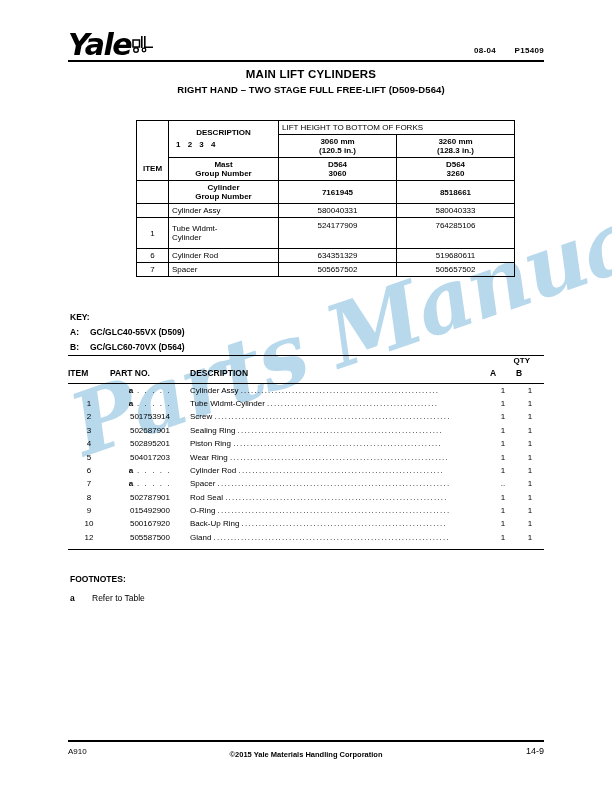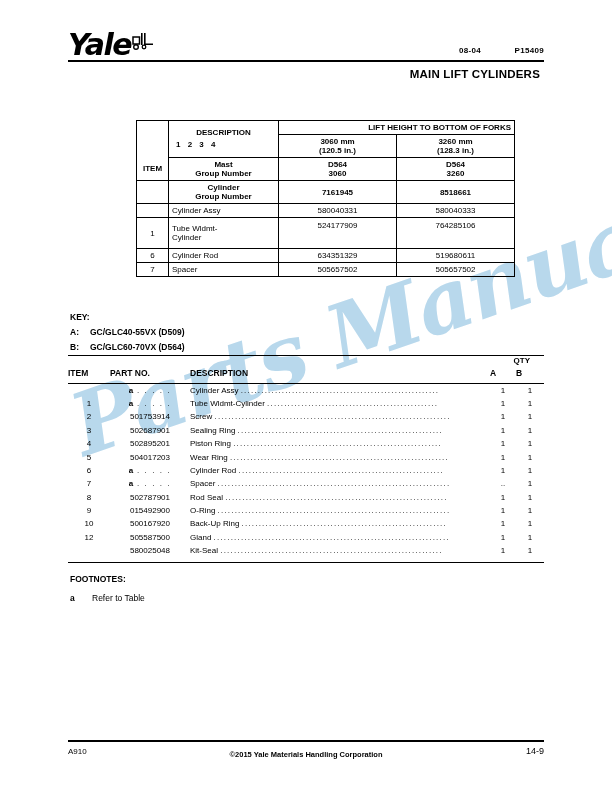--- a/index.html
+++ b/index.html
@@ -57,51 +57,51 @@
     width: 476px;
   }
   .logo-row {
     display: flex;
     align-items: flex-end;
     justify-content: space-between;
     height: 30px;
   }
   .logo {
     display: flex;
-    align-items: flex-start;
+    align-items: flex-end;
   }
   .logo-word {
     font-family: "DejaVu Sans", sans-serif;
     font-weight: bold;
     font-style: italic;
     font-size: 30px;
     line-height: 26px;
     letter-spacing: -1.5px;
     color: #000;
   }
   .logo-mark { margin-left: 1px; margin-bottom: 1px; }
   .header-codes {
     font-size: 8px;
     font-weight: bold;
     letter-spacing: 0.3px;
     padding-bottom: 3px;
   }
-  .header-codes span { margin-left: 31px; }
+  .header-codes span { margin-left: 16px; }
   .header-rule {
     border-bottom: 2px solid #000;
     margin-top: 2px;
   }
 
   
   .titles {
     position: absolute;
-    left: 64px;
+    left: 73px;
     top: 68px;
     width: 476px;
-    text-align: right;
+    text-align: center;
   }
   .title-main {
     font-size: 11.5px;
     font-weight: bold;
     letter-spacing: 0.2px;
     margin-bottom: 4px;
   }
   .title-sub {
     font-size: 9.5px;
     font-weight: bold;
@@ -131,22 +131,22 @@
     padding: 2px 3px;
     vertical-align: middle;
   }
   .c-item   { width: 32px; }
   .c-desc   { width: 110px; }
   .c-val    { width: 118px; }
 
   .sp-center { text-align: center; }
   .sp-bold { font-weight: bold; }
   .sp-head-span {
-    text-align: right;
-    font-weight: bold;
+    text-align: left;
+    font-weight: normal;
     font-size: 8.5px;
     padding: 3px 2px;
     margin-top: 48px;
   }
   .desc-head {
     text-align: center;
     font-weight: bold;
     line-height: 1.45;
   }
   .desc-head .nums {
@@ -305,20 +305,21 @@
         <div class="header-codes">
           <span>08-04</span>
           <span>P15409</span>
         </div>
       </div>
       <div class="header-rule"></div>
     </div>
 
     <div class="titles">
       <div class="title-main">MAIN LIFT CYLINDERS</div>
+      <div class="title-sub">RIGHT HAND – TWO STAGE FULL FREE-LIFT (D509-D564)</div>
     </div>
 
     <div class="spec-wrap">
       <table class="spec">
         <colgroup>
           <col class="c-item">
             <col class="c-desc">
             <col class="c-val">
             <col class="c-val">
         </colgroup>
@@ -513,27 +514,20 @@
               <td class="col-a">1</td>
               <td class="col-b">1</td>
             </tr>
             <tr>
               <td class="col-item">12</td>
               <td class="col-part">505587500</td>
               <td class="col-desc"><span>Gland </span><span class="dots" style="max-width: 240px;">.....................................................................</span></td>
               <td class="col-a">1</td>
               <td class="col-b">1</td>
             </tr>
-            <tr class="spacer-row">
-              <td class="col-item"></td>
-              <td class="col-part">580025048</td>
-              <td class="col-desc"><span>Kit-Seal </span><span class="dots" style="max-width: 240px;">.................................................................</span></td>
-              <td class="col-a">1</td>
-              <td class="col-b">1</td>
-            </tr>
           </tbody>
       </table>
       <div class="plist-bottom-rule"></div>
     </div>
 
     <div class="footnotes">
       <div class="fn-title">FOOTNOTES:</div>
       <div class="fn-row">
         <span class="fn-mark">a</span>
         <span>Refer to Table</span>

